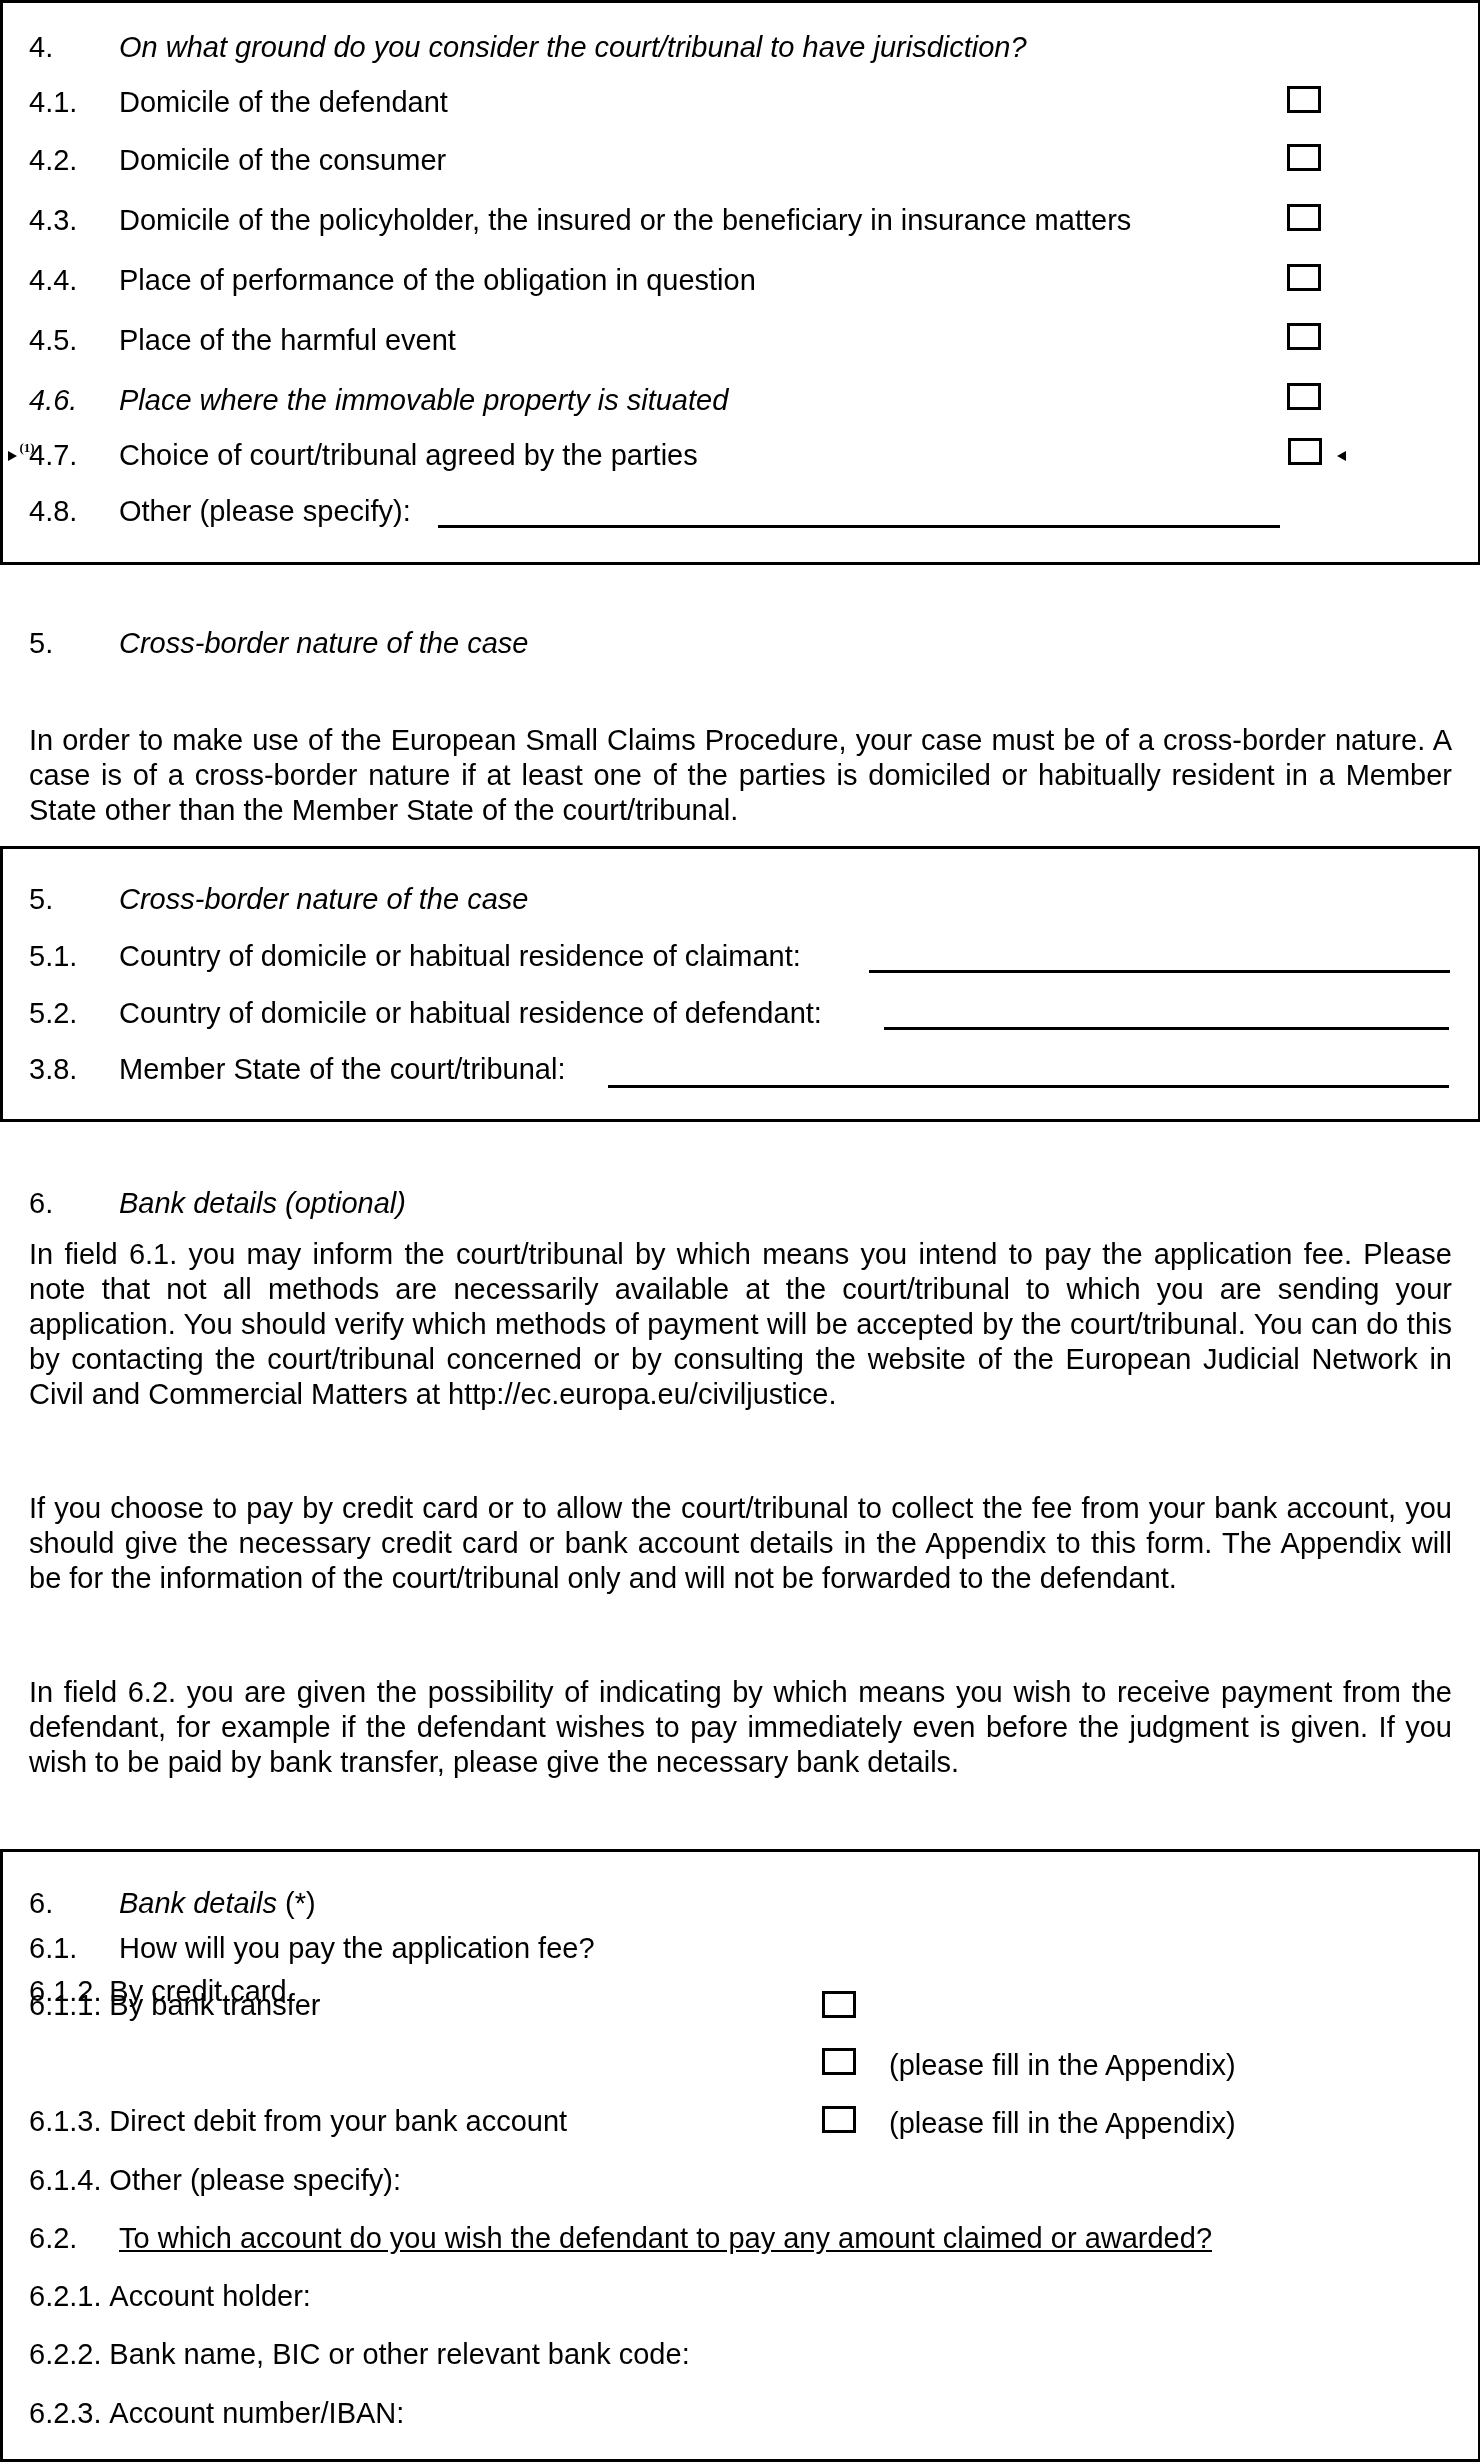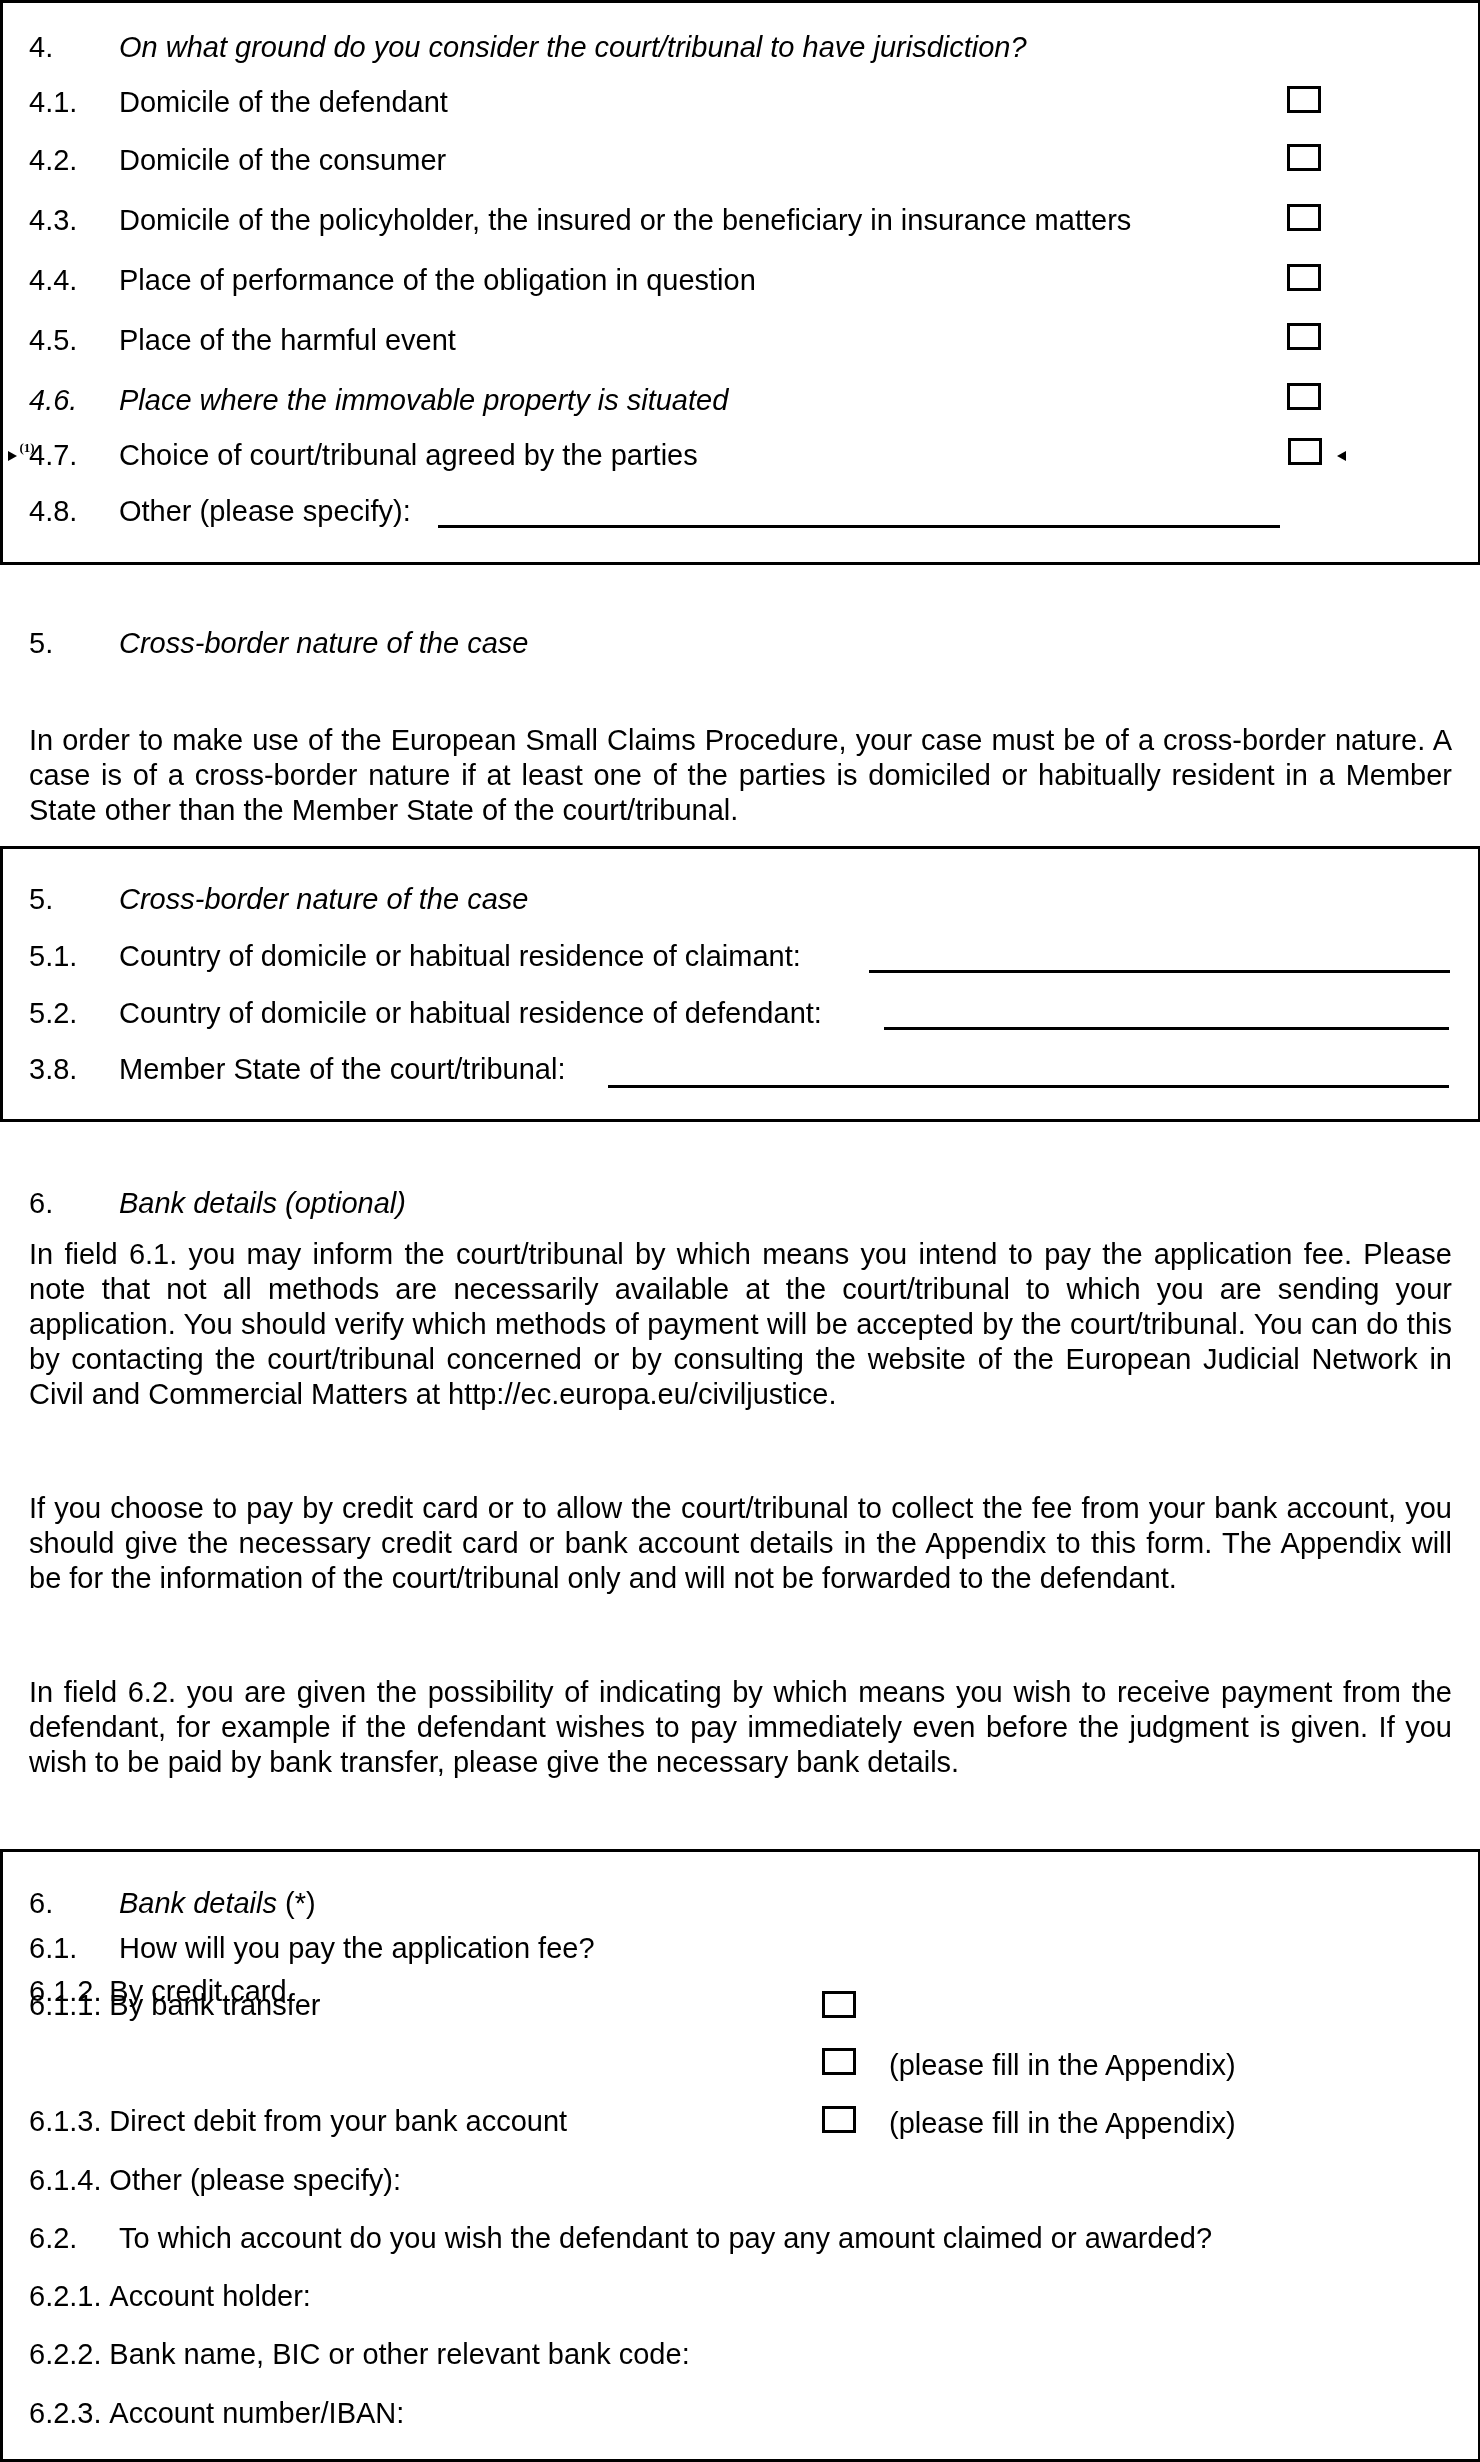--- a/index.html
+++ b/index.html
@@ -183,21 +183,21 @@
 <div class="row" style="top:2104px;">
   <span class="num wide">6.1.3.</span><span>Direct debit from your bank account</span>
 </div>
 <div class="cb" style="left:822px; top:2106px;"></div>
 <span class="note" style="left:889px; top:2106px;">(please fill in the Appendix)</span>
 
 <div class="row" style="top:2163px;">
   <span class="num wide">6.1.4.</span><span>Other (please specify):</span>
 </div>
 
-<div class="row" style="top:2221px;">
+<div class="row" style="top:2221px;text-decoration:underline;">
   <span class="num">6.2.</span><span>To which account do you wish the defendant to pay any amount claimed or awarded?</span>
 </div>
 
 <div class="row" style="top:2279px;">
   <span class="num wide">6.2.1.</span><span>Account holder:</span>
 </div>
 
 <div class="row" style="top:2337px;">
   <span class="num wide">6.2.2.</span><span>Bank name, BIC or other relevant bank code:</span>
 </div>

